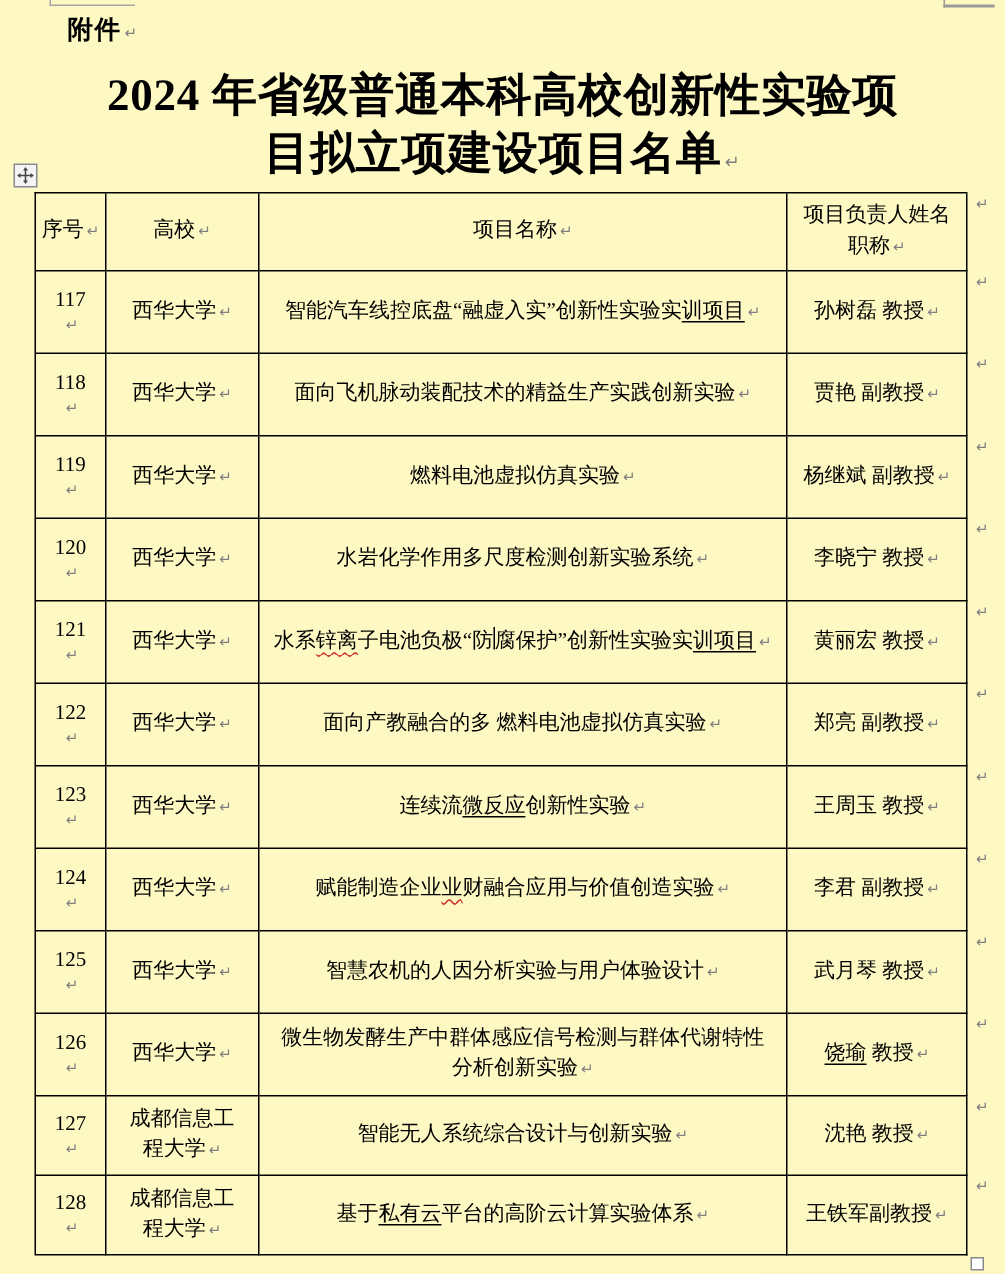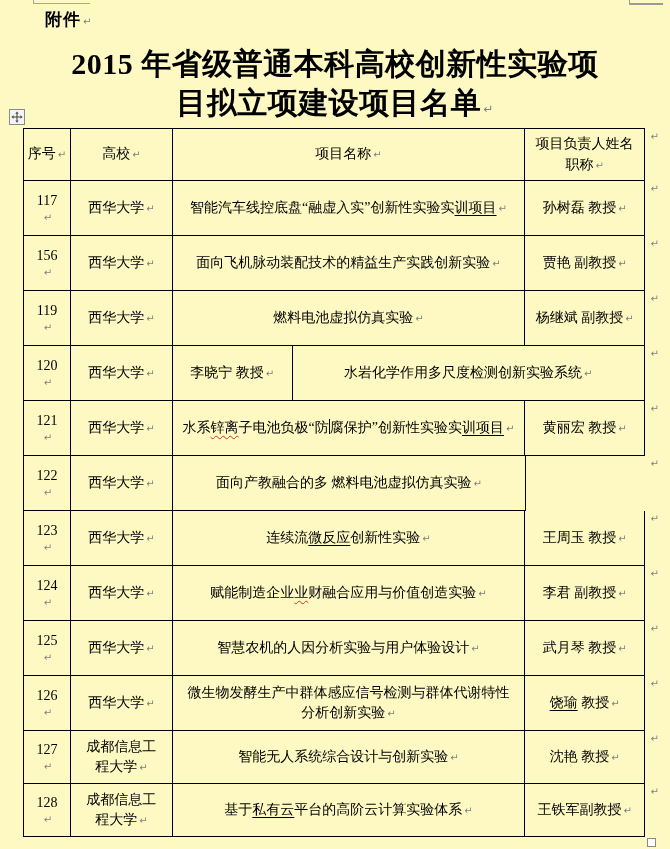--- a/index.html
+++ b/index.html
@@ -54,21 +54,21 @@
 <body>
 
 <div class="page">
 
   <div class="frag frag-left"></div>
   <div class="frag frag-right"></div>
 
   <div class="attachment"><span>附件</span><span class="pmark">↵</span></div>
 
   <div class="title">
-    <div>2015 年省级普通本科高校创新性实验项</div>
+    <div>2024 年省级普通本科高校创新性实验项</div>
     <div><span>目拟立项建设项目名单</span><span class="pmark">↵</span></div>
   </div>
 
   <div class="move-handle">
     <svg width="12" height="12" viewBox="0 0 16 16">
       <path d="M8 3 L8 13 M3 8 L13 8" stroke="#454545" stroke-width="1.4" fill="none"></path>
       <path d="M8 0.5 L5.8 3.5 L10.2 3.5 Z" fill="#454545"></path>
       <path d="M8 15.5 L5.8 12.5 L10.2 12.5 Z" fill="#454545"></path>
       <path d="M0.5 8 L3.5 5.8 L3.5 10.2 Z" fill="#454545"></path>
       <path d="M15.5 8 L12.5 5.8 L12.5 10.2 Z" fill="#454545"></path>
@@ -103,21 +103,21 @@
         <div class="t-cell c2">
           <span class="line"><span class="">智能汽车线控底盘“融虚入实”创新性实验实</span><span class="sq-blue">训项目</span><span class="pmark">↵</span></span>
         </div>
         <div class="t-cell c3">
           <span class="line"><span class="">孙树磊 教授</span><span class="pmark">↵</span></span>
         </div>
         <span class="row-mark">↵</span>
       </div>
       <div class="t-row ">
         <div class="t-cell c0">
-          <span class="">156</span>
+          <span class="">118</span>
           <span class="pmark">↵</span>
         </div>
         <div class="t-cell c1">
           <span class="line"><span class="">西华大学</span><span class="pmark">↵</span></span>
         </div>
         <div class="t-cell c2">
           <span class="line"><span class="">面向飞机脉动装配技术的精益生产实践创新实验</span><span class="pmark">↵</span></span>
         </div>
         <div class="t-cell c3">
           <span class="line"><span class="">贾艳 副教授</span><span class="pmark">↵</span></span>
@@ -141,26 +141,26 @@
         <span class="row-mark">↵</span>
       </div>
       <div class="t-row ">
         <div class="t-cell c0">
           <span class="">120</span>
           <span class="pmark">↵</span>
         </div>
         <div class="t-cell c1">
           <span class="line"><span class="">西华大学</span><span class="pmark">↵</span></span>
         </div>
+        <div class="t-cell c2">
+          <span class="line"><span class="">水岩化学作用多尺度检测创新实验系统</span><span class="pmark">↵</span></span>
+        </div>
         <div class="t-cell c3">
           <span class="line"><span class="">李晓宁 教授</span><span class="pmark">↵</span></span>
         </div>
-        <div class="t-cell c2">
-          <span class="line"><span class="">水岩化学作用多尺度检测创新实验系统</span><span class="pmark">↵</span></span>
-        </div>
         <span class="row-mark">↵</span>
       </div>
       <div class="t-row ">
         <div class="t-cell c0">
           <span class="">121</span>
           <span class="pmark">↵</span>
         </div>
         <div class="t-cell c1">
           <span class="line"><span class="">西华大学</span><span class="pmark">↵</span></span>
         </div>
@@ -175,20 +175,23 @@
       <div class="t-row ">
         <div class="t-cell c0">
           <span class="">122</span>
           <span class="pmark">↵</span>
         </div>
         <div class="t-cell c1">
           <span class="line"><span class="">西华大学</span><span class="pmark">↵</span></span>
         </div>
         <div class="t-cell c2">
           <span class="line"><span class="">面向产教融合的多 燃料电池虚拟仿真实验</span><span class="pmark">↵</span></span>
+        </div>
+        <div class="t-cell c3">
+          <span class="line"><span class="">郑亮 副教授</span><span class="pmark">↵</span></span>
         </div>
         <span class="row-mark">↵</span>
       </div>
       <div class="t-row ">
         <div class="t-cell c0">
           <span class="">123</span>
           <span class="pmark">↵</span>
         </div>
         <div class="t-cell c1">
           <span class="line"><span class="">西华大学</span><span class="pmark">↵</span></span>

